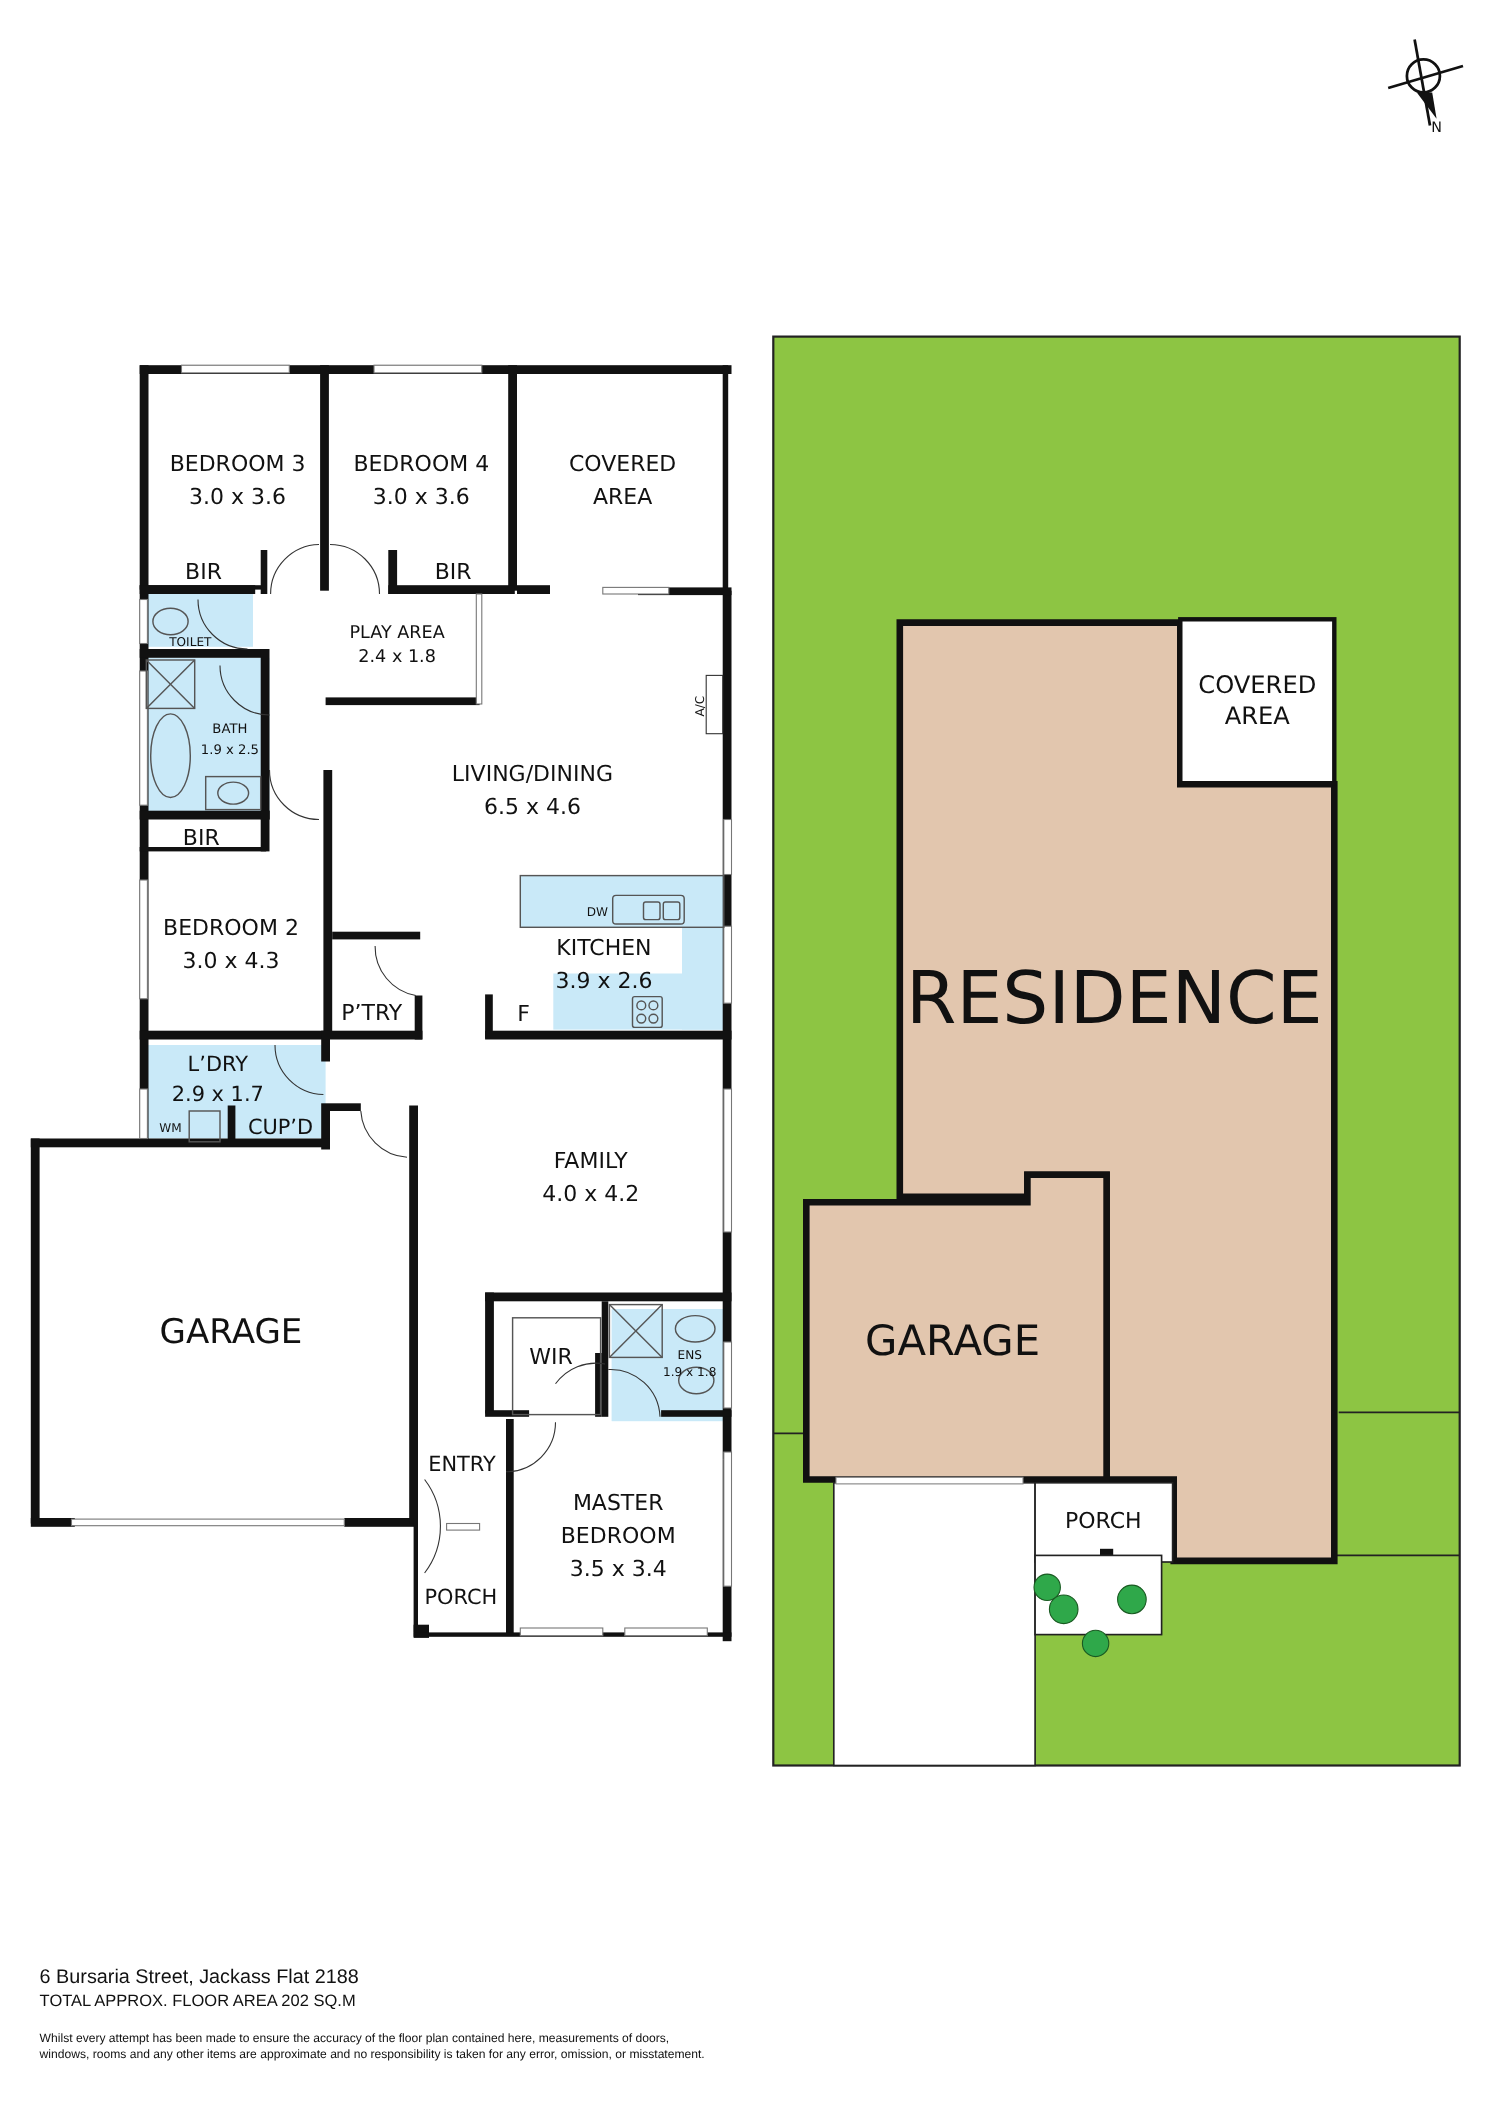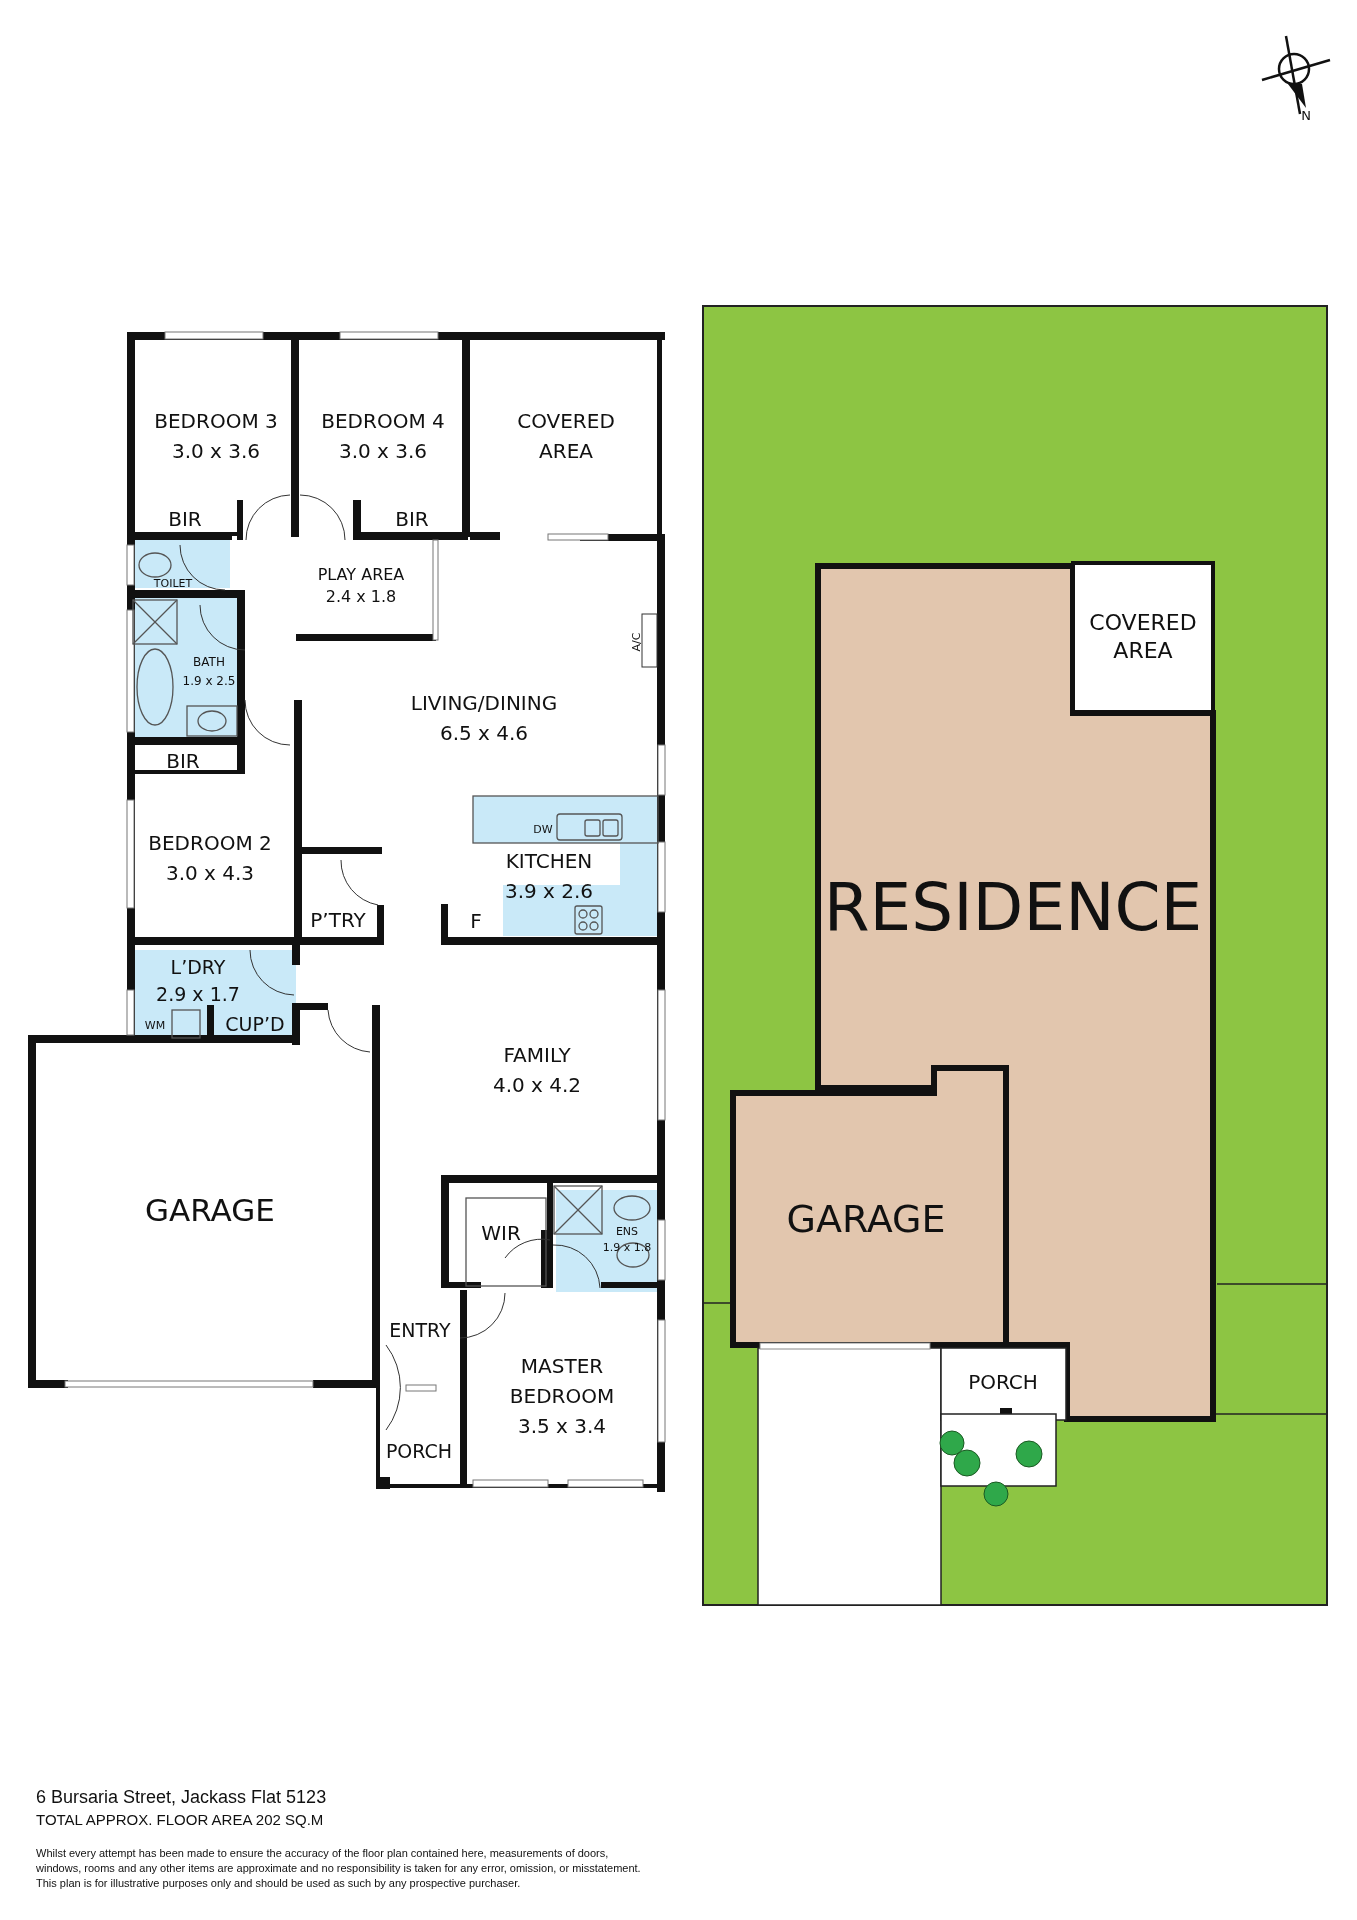--- a/index.html
+++ b/index.html
@@ -239,20 +239,19 @@
 
     <text class="lbl" x="1143" y="630" font-size="22">COVERED</text>
     <text class="lbl" x="1143" y="658" font-size="22">AREA</text>
     <text class="lbl" x="1013" y="930" font-size="66">RESIDENCE</text>
     <text class="lbl" x="866" y="1232" font-size="38">GARAGE</text>
     <text class="lbl" x="1003" y="1389" font-size="20">PORCH</text>
   </g>
 </svg>
 
 <div class="footer">
-  <div class="addr">6 Bursaria Street, Jackass Flat 5123</div>
+  <div class="addr">6 Bursaria Street, Jackass Flat 2188</div>
   <div class="area">TOTAL APPROX. FLOOR AREA 202 SQ.M</div>
   <div class="disc">
     <div>Whilst every attempt has been made to ensure the accuracy of the floor plan contained here, measurements of doors,</div>
     <div>windows, rooms and any other items are approximate and no responsibility is taken for any error, omission, or misstatement.</div>
-    <div>This plan is for illustrative purposes only and should be used as such by any prospective purchaser.</div>
   </div>
 </div>
 
 </body></html>

